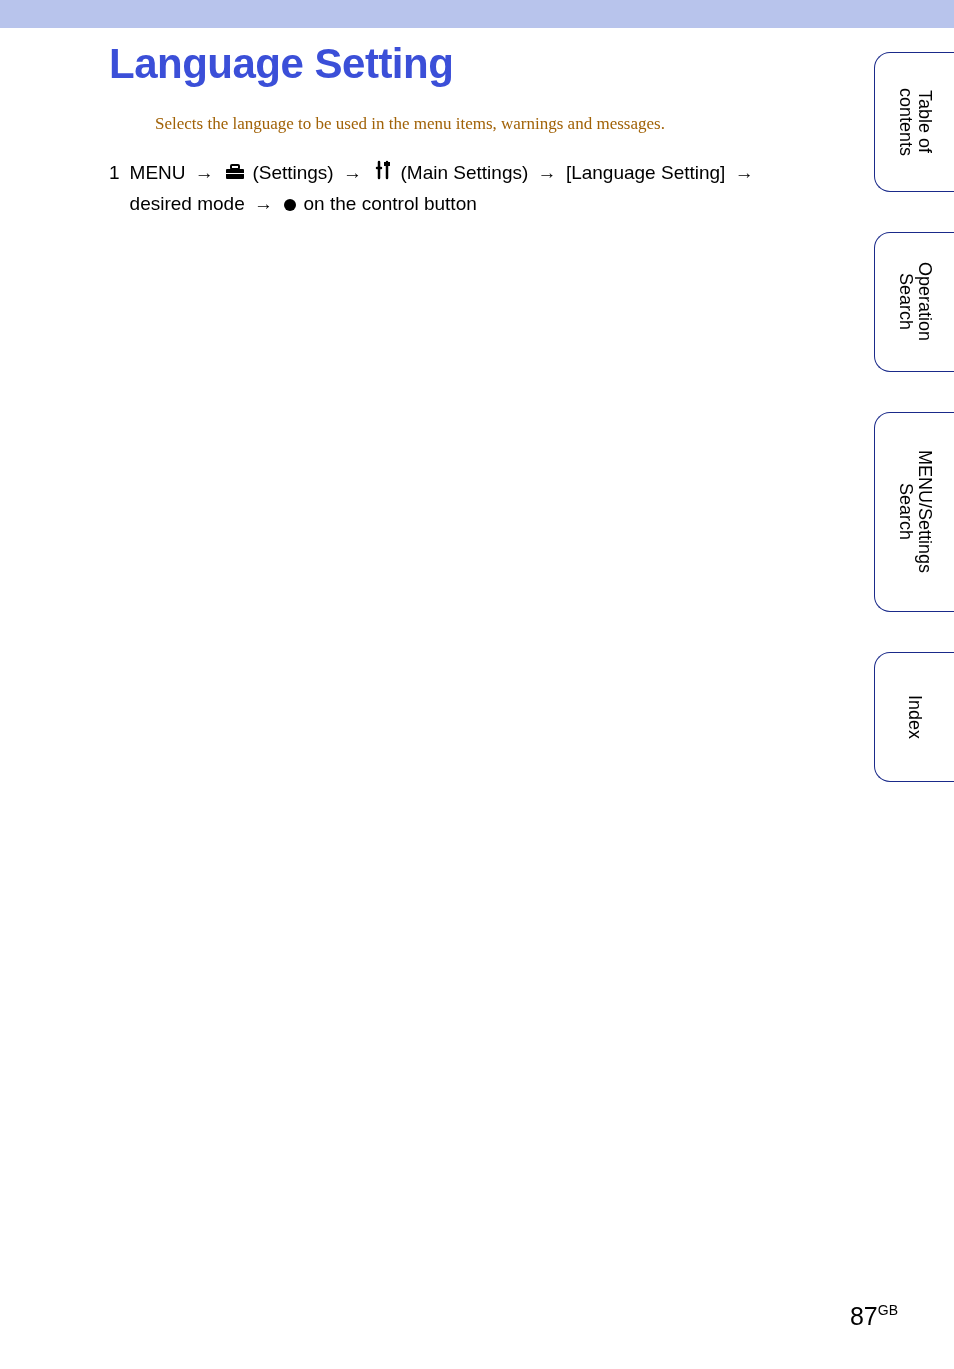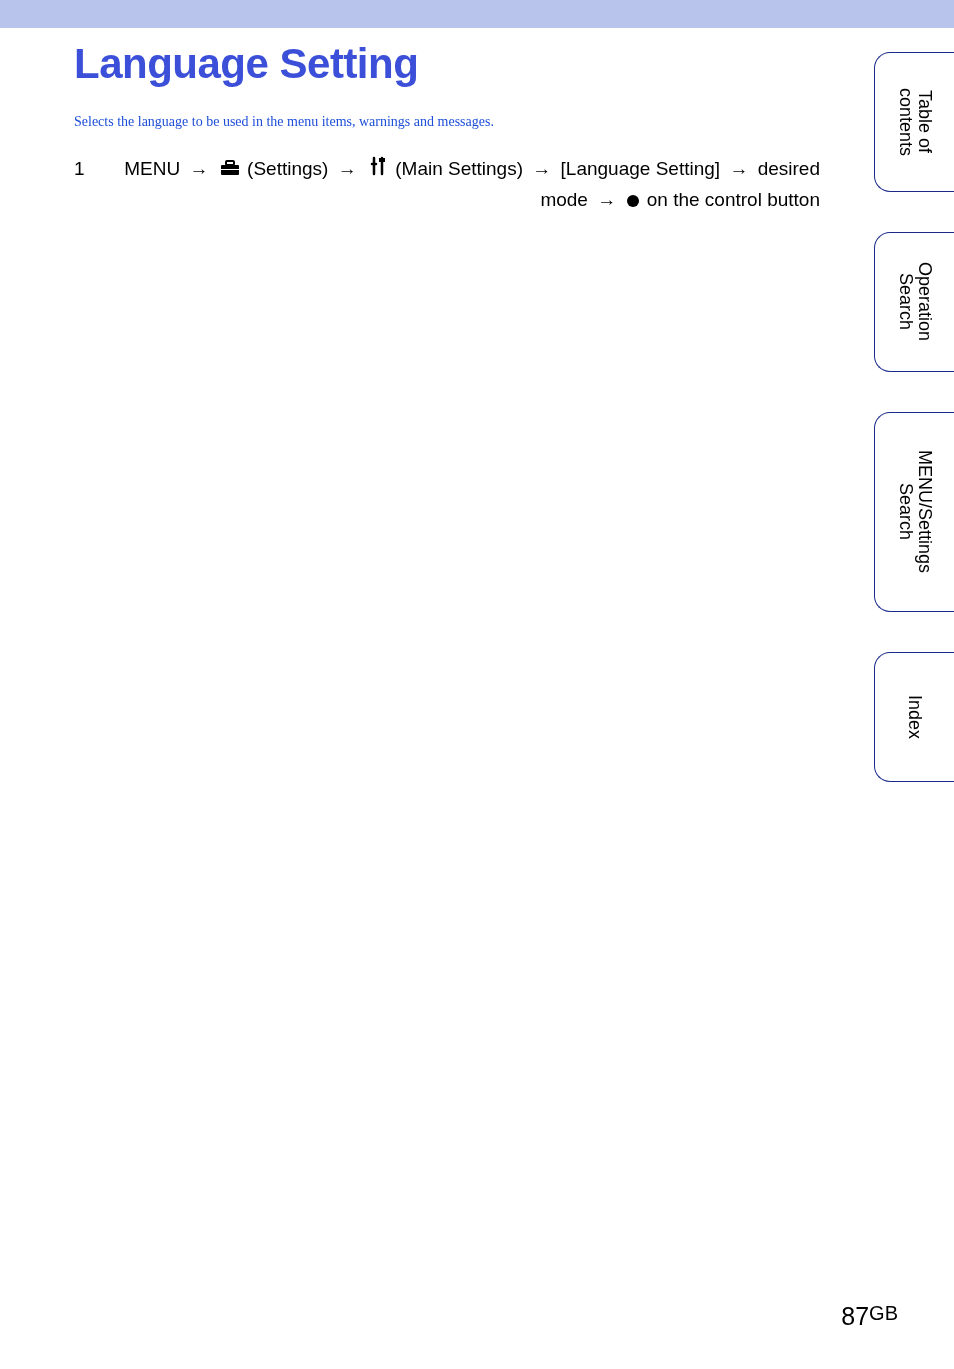--- a/index.html
+++ b/index.html
@@ -13,48 +13,48 @@
       font-family: Arial, Helvetica, sans-serif;
       background: #fff;
       position: relative;
     }
     .header-bar {
       width: 100%;
       height: 28px;
       background: #b8c4ec;
     }
     .content {
-      padding: 12px 0 0 74px;
+      padding: 12px 0 0 109px;
       width: 820px;
     }
     .page-title {
       color: #3b4fd8;
       font-size: 42px;
       font-weight: bold;
       margin-bottom: 26px;
       letter-spacing: -0.5px;
     }
     .intro-text {
       font-family: Georgia, 'Times New Roman', serif;
-      font-size: 14px;
-      color: #1d4ed8;
+      font-size: 17px;
+      color: #a16207;
       margin-bottom: 24px;
+      margin-left: 46px;
     }
     .step-line {
       font-size: 19px;
       color: #000;
       line-height: 1.6;
       display: flex;
     }
     .step-number {
       margin-right: 10px;
     }
     .step-content {
       flex: 1;
-      text-align: right;
     }
     .arrow {
       display: inline-block;
       margin: 0 4px;
       font-weight: bold;
     }
     .toolbox-icon {
       display: inline-block;
       vertical-align: middle;
       margin: 0 2px;
@@ -110,21 +110,21 @@
     .page-footer {
       position: absolute;
       bottom: 38px;
       right: 56px;
       font-size: 22px;
     }
     .page-num {
       font-size: 25px;
     }
     .page-region {
-      font-size: 20px;
+      font-size: 14px;
       vertical-align: top;
     }
   </style>
 </head>
 <body>
 
 <div class="header-bar"></div>
 
 <div class="content">
   <h1 class="page-title">Language Setting</h1>

